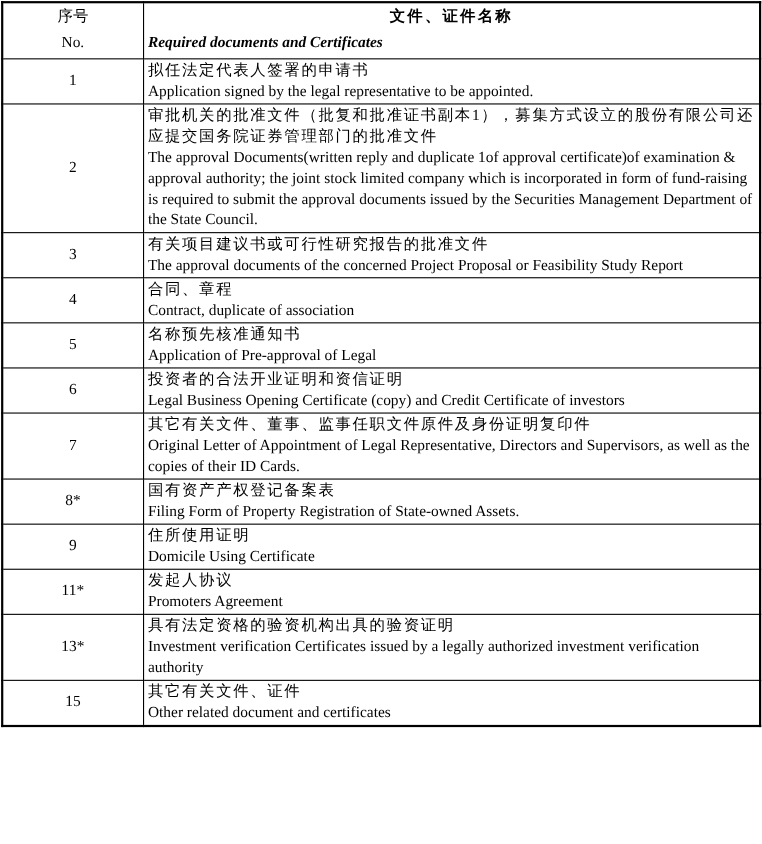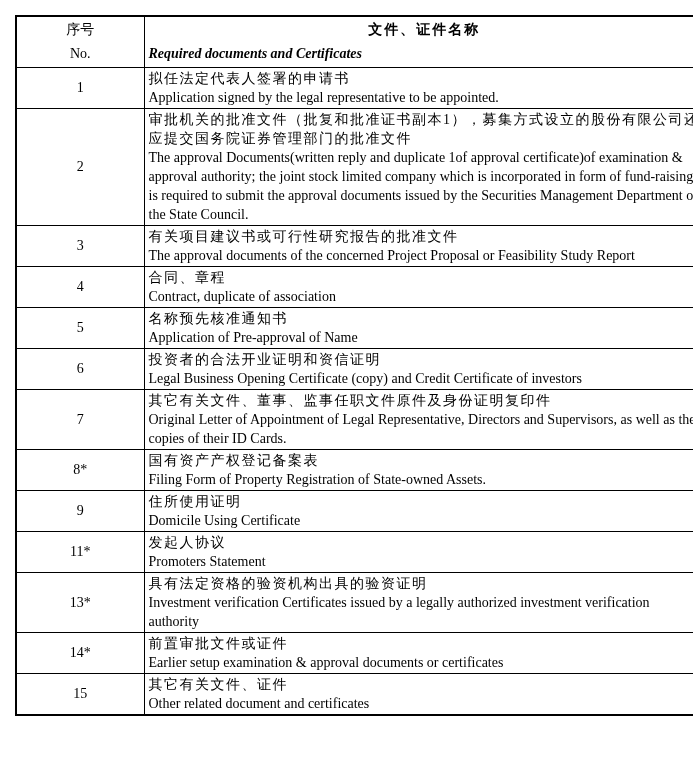--- a/index.html
+++ b/index.html
@@ -7,21 +7,21 @@
     padding: 0;
     background: #ffffff;
     color: #000000;
     font-family: "Liberation Serif", "DejaVu Serif", serif;
   }
   .page {
     width: 693px;
     height: 767px;
     box-sizing: border-box;
     background: #ffffff;
-    padding: 15px;
+    padding: 1px;
   }
   table.doc-table {
     width: 691px;
     border-collapse: collapse;
     table-layout: fixed;
     border: 2px solid #000000;
   }
   table.doc-table th,
   table.doc-table td {
     border: 1px solid #000000;
@@ -118,21 +118,21 @@
     <td>
       <div class="cn">合同、章程</div>
       <div class="en">Contract, duplicate of association</div>
     </td>
   </tr>
 
   <tr>
     <td class="no-cell">5</td>
     <td>
       <div class="cn">名称预先核准通知书</div>
-      <div class="en">Application of Pre-approval of Name</div>
+      <div class="en">Application of Pre-approval of Legal</div>
     </td>
   </tr>
 
   <tr>
     <td class="no-cell">6</td>
     <td>
       <div class="cn">投资者的合法开业证明和资信证明</div>
       <div class="en">Legal Business Opening Certificate (copy) and Credit Certificate of investors</div>
     </td>
   </tr>
@@ -159,40 +159,33 @@
       <div class="cn">住所使用证明</div>
       <div class="en">Domicile Using Certificate</div>
     </td>
   </tr>
 
 
   <tr>
     <td class="no-cell">11*</td>
     <td>
       <div class="cn">发起人协议</div>
-      <div class="en">Promoters Statement</div>
+      <div class="en">Promoters Agreement</div>
     </td>
   </tr>
 
 
   <tr>
     <td class="no-cell">13*</td>
     <td>
       <div class="cn">具有法定资格的验资机构出具的验资证明</div>
       <div class="en">Investment verification Certificates issued by a legally authorized investment verification authority</div>
     </td>
   </tr>
 
-  <tr>
-    <td class="no-cell">14*</td>
-    <td>
-      <div class="cn">前置审批文件或证件</div>
-      <div class="en">Earlier setup examination &amp; approval documents or certificates</div>
-    </td>
-  </tr>
 
   <tr>
     <td class="no-cell">15</td>
     <td>
       <div class="cn">其它有关文件、证件</div>
       <div class="en">Other related document and certificates</div>
     </td>
   </tr>
 </tbody>
   </table>

